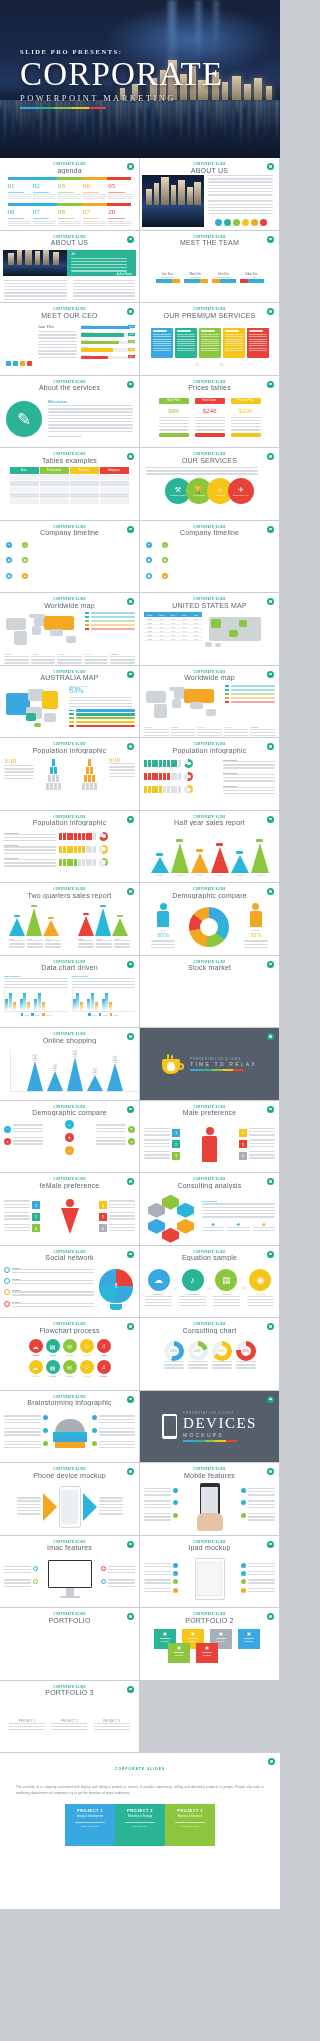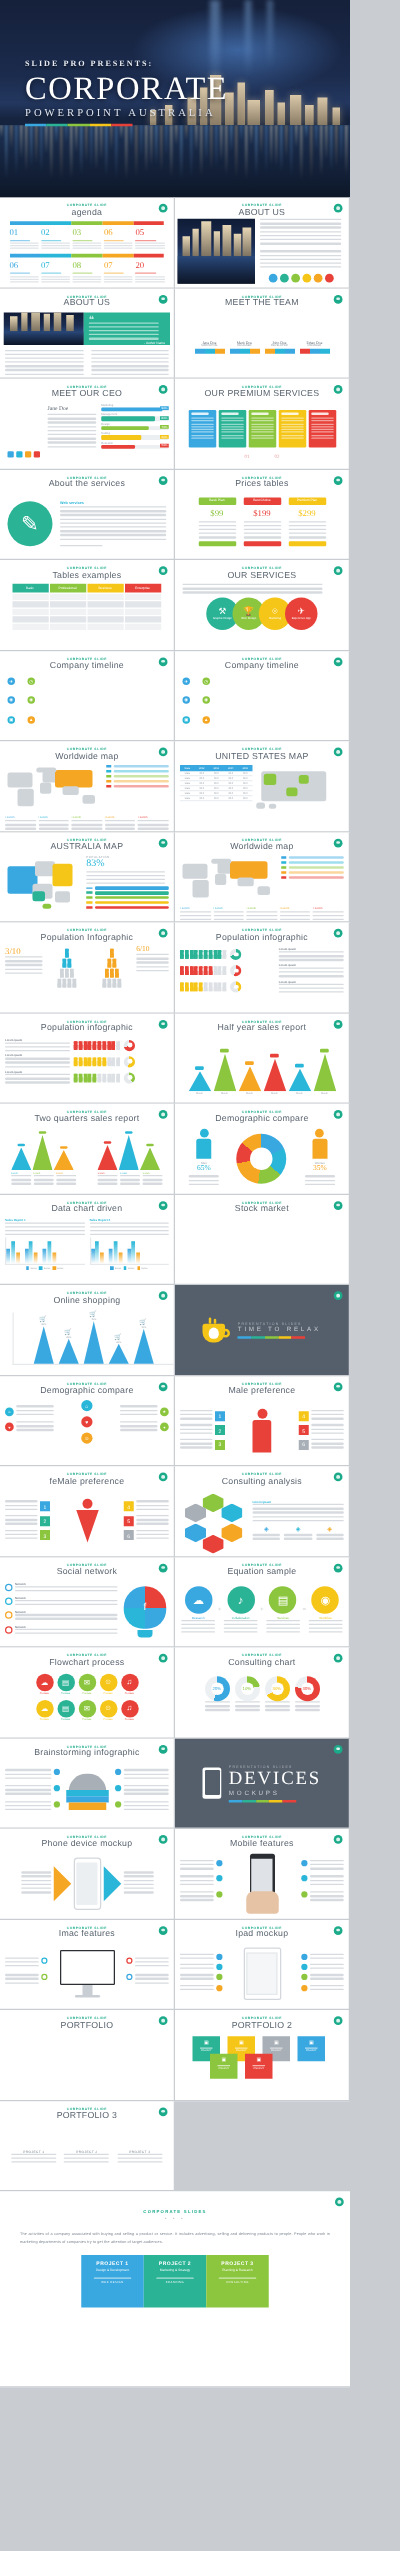--- a/index.html
+++ b/index.html
@@ -38,21 +38,21 @@
     overflow:hidden;
   }
   .water i { position:absolute; top:0; display:block; opacity:.45; filter:blur(1px); }
   .hero-txt { position:absolute; left:20px; top:48px; z-index:5; }
   .hero-eyebrow {
     color:#e8ecf2; font-size:6.5px; letter-spacing:1.6px; font-weight:bold;
     font-family:"Liberation Serif", serif; text-shadow:0 1px 2px rgba(0,0,0,.6);
   }
   .hero-title {
     color:#ffffff; font-family:"Liberation Serif", serif;
-    font-size:26px; line-height:1.05; letter-spacing:1.2px; margin-top:2px;
+    font-size:33px; line-height:1.05; letter-spacing:1.2px; margin-top:2px;
     text-shadow:0 2px 4px rgba(0,0,0,.55);
   }
   .hero-sub {
     color:#dfe5ee; font-size:8.5px; letter-spacing:2.4px; margin-top:1px;
     font-family:"Liberation Serif", serif; text-shadow:0 1px 2px rgba(0,0,0,.6);
   }
   .rainbow { display:flex; width:86px; height:2px; margin-top:4px; }
   .rainbow span { flex:1; }
 
   
@@ -261,21 +261,21 @@
         <i style="left: 256px; width: 2px; height: 41.1132px; background: linear-gradient(rgb(239, 226, 198), rgba(10, 20, 40, 0));"></i>
         <i style="left: 260px; width: 2px; height: 27.6046px; background: linear-gradient(rgb(232, 217, 184), rgba(10, 20, 40, 0));"></i>
         <i style="left: 264px; width: 2px; height: 36.5767px; background: linear-gradient(rgb(127, 182, 232), rgba(10, 20, 40, 0));"></i>
         <i style="left: 268px; width: 2px; height: 34.4531px; background: linear-gradient(rgb(201, 168, 122), rgba(10, 20, 40, 0));"></i>
         <i style="left: 272px; width: 2px; height: 30.2754px; background: linear-gradient(rgb(94, 143, 196), rgba(10, 20, 40, 0));"></i>
         <i style="left: 276px; width: 2px; height: 39.6779px; background: linear-gradient(rgb(239, 226, 198), rgba(10, 20, 40, 0));"></i>
       </div>
     <div class="hero-txt">
       <div class="hero-eyebrow">SLIDE PRO PRESENTS:</div>
       <div class="hero-title">CORPORATE</div>
-      <div class="hero-sub">POWERPOINT AUSTRALIA</div>
+      <div class="hero-sub">POWERPOINT MARKETING</div>
       <div class="rainbow" id="rainbow">
           <span style="background: rgb(58, 168, 224);"></span>
           <span style="background: rgb(43, 179, 150);"></span>
           <span style="background: rgb(140, 198, 63);"></span>
           <span style="background: rgb(245, 197, 24);"></span>
           <span style="background: rgb(232, 65, 58);"></span>
         </div>
     </div>
   </div>
 
@@ -675,21 +675,21 @@
               <div style="height: 2px;"></div>
               <div class="ln" style="width: 100%;"></div>
               <div class="ln" style="width: 100%;"></div>
               <div class="ln" style="width: 100%;"></div>
               <div class="ln" style="width: 100%;"></div>
               <div class="ln" style="width: 100%;"></div>
               <div style="height: 4px; background: rgb(140, 198, 63); margin-top: 2px; border-radius: 1px;"></div>
             </div>
             <div class="price">
               <div class="cap" style="background: rgb(232, 65, 58); display: flex; align-items: center; justify-content: center; color: rgb(255, 255, 255); font-size: 2.6px;">Best Choice</div>
-              <div class="amt" style="color: rgb(232, 65, 58);">$199</div>
+              <div class="amt" style="color: rgb(232, 65, 58);">$246</div>
               <div style="height: 2px;"></div>
               <div class="ln" style="width: 100%;"></div>
               <div class="ln" style="width: 100%;"></div>
               <div class="ln" style="width: 100%;"></div>
               <div class="ln" style="width: 100%;"></div>
               <div class="ln" style="width: 100%;"></div>
               <div style="height: 4px; background: rgb(232, 65, 58); margin-top: 2px; border-radius: 1px;"></div>
             </div>
             <div class="price">
               <div class="cap" style="background: rgb(245, 197, 24); display: flex; align-items: center; justify-content: center; color: rgb(255, 255, 255); font-size: 2.6px;">Premium Plan</div>

